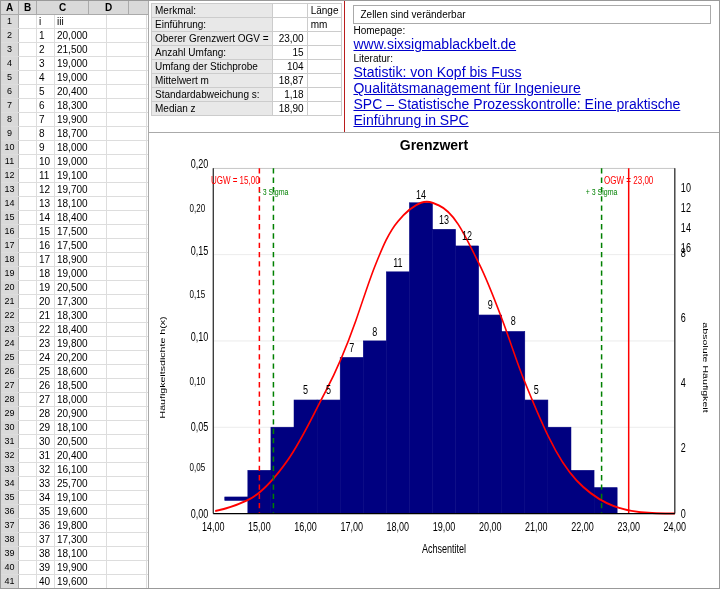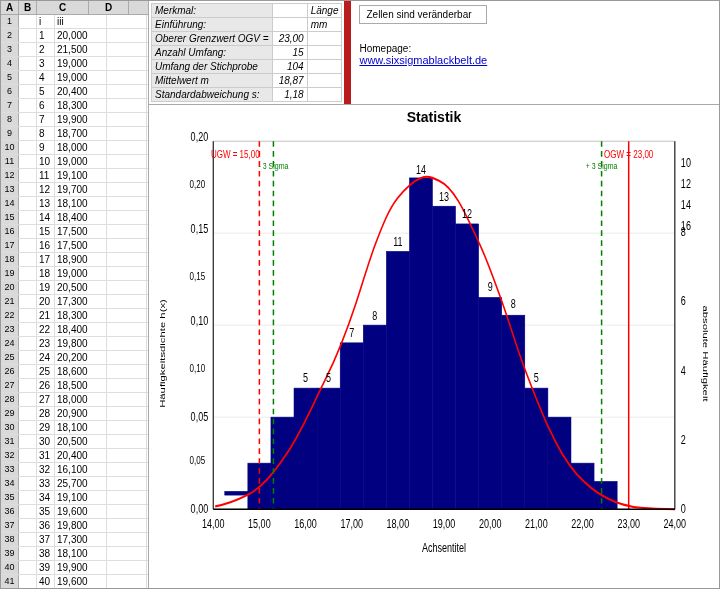--- a/index.html
+++ b/index.html
@@ -69,56 +69,55 @@
       flex-direction: column;
       overflow: hidden;
     }
     
     .info-area {
       display: flex;
       border-bottom: 1px solid #aaa;
     }
     
     .params-section {
-      border-right: 7px solid #b91c1c;
+      border-right: 1px solid #b91c1c;
       padding: 2px;
-      font-style: italic;
     }
     .params-table {
       border-collapse: collapse;
       font-size: 10px;
     }
     .params-table td {
       padding: 1px 3px;
       border: 1px solid #ccc;
       white-space: nowrap;
     }
     .params-table td.label { background: #e8e8e8; }
     .params-table td.value { text-align: right; min-width: 35px; }
     .params-table td.unit { }
 
     
     .right-info {
       padding: 4px 8px;
       font-size: 10px;
       display: flex;
       flex-direction: column;
-      gap: 19px;
+      gap: 1px;
     }
     .info-box {
       border: 1px solid #aaa;
       padding: 3px 6px;
       background: #fff;
       font-size: 10px;
       color: #000;
     }
     .link-text {
       color: #0000cc;
       text-decoration: underline;
-      font-size: 11px;
+      font-size: 14px;
     }
 
     
     .chart-area {
       flex: 1;
       position: relative;
       padding: 4px;
     }
     .chart-title {
       text-align: center;
@@ -474,37 +473,48 @@
               <tr>
     <td class="label">Mittelwert m</td>
     <td class="value">18,87</td>
     <td class="unit"></td>
   </tr>
               <tr>
     <td class="label">Standardabweichung s:</td>
     <td class="value">1,18</td>
     <td class="unit"></td>
   </tr>
+              <tr>
+    <td class="label">Median z</td>
+    <td class="value">18,90</td>
+    <td class="unit"></td>
+  </tr>
             </tbody>
         </table>
       </div>
 
       <div class="right-info">
         <div class="info-box">
           <span>Zellen sind veränderbar</span>
         </div>
         <div>
           <span>Homepage:</span><br>
           <span class="link-text">www.sixsigmablackbelt.de</span>
         </div>
+        <div>
+          <span>Literatur:</span><br>
+          <span class="link-text">Statistik: von Kopf bis Fuss</span><br>
+          <span class="link-text">Qualitätsmanagement für Ingenieure</span><br>
+          <span class="link-text">SPC – Statistische Prozesskontrolle: Eine praktische Einführung in SPC</span>
+        </div>
       </div>
     </div>
 
     <div class="chart-area">
-      <div class="chart-title">Statistik</div>
+      <div class="chart-title">Grenzwert</div>
       <div class="chart-wrapper">
         <svg class="histogram" viewBox="0 0 560 320" preserveAspectRatio="none">
 
           <rect x="60" y="10" width="460" height="260" fill="white" stroke="#aaa" stroke-width="0.5"></rect>
 
           <line x1="60" y1="75" x2="520" y2="75" stroke="#ddd" stroke-width="0.5"></line>
           <line x1="60" y1="140" x2="520" y2="140" stroke="#ddd" stroke-width="0.5"></line>
           <line x1="60" y1="205" x2="520" y2="205" stroke="#ddd" stroke-width="0.5"></line>
 
           <rect x="71.5" y="257.5" width="23" height="2.5" fill="#000080" stroke="#000080" stroke-width="0.5"></rect>

